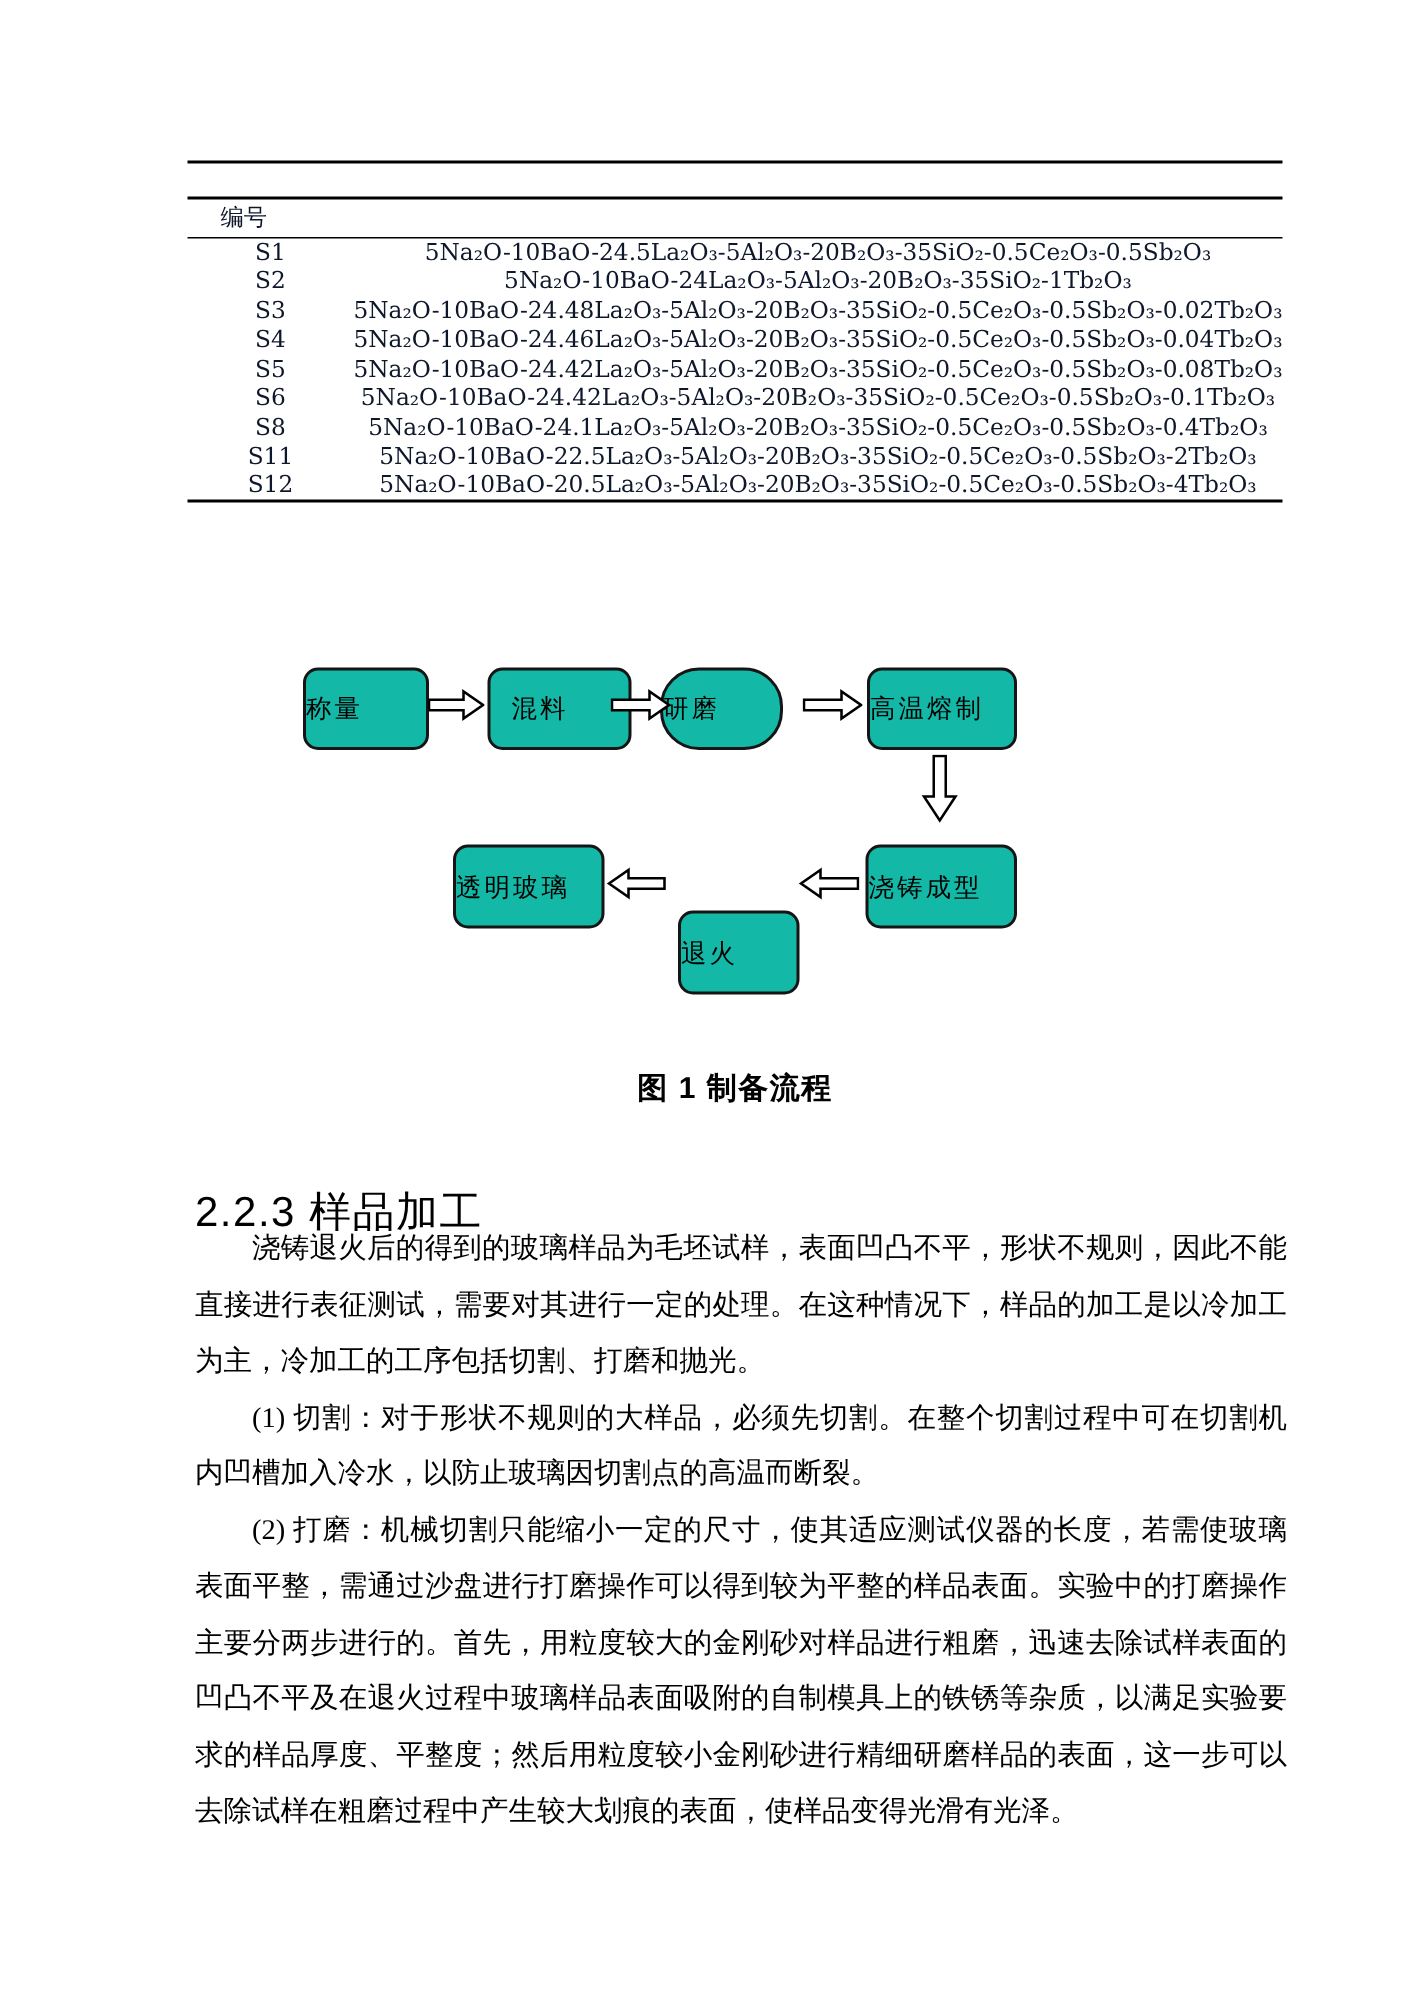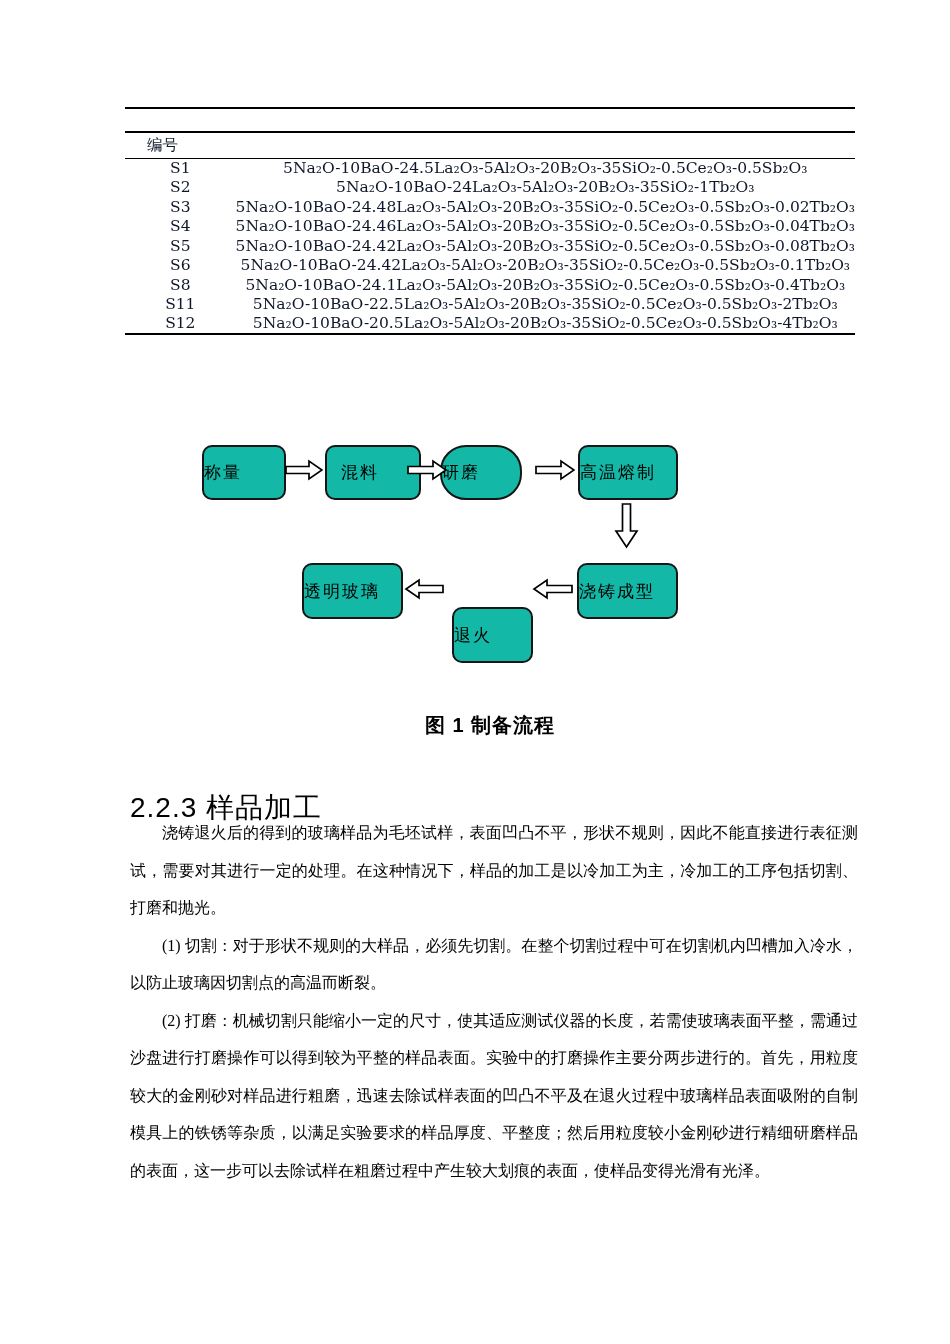--- a/index.html
+++ b/index.html
@@ -32,21 +32,21 @@
   
   .figure-caption{left:125px;top:712px;width:730px;text-align:center;
     font-family:"Liberation Sans","DejaVu Sans",sans-serif;
     font-weight:bold;font-size:20px;letter-spacing:1px;}
   
   .section-heading{left:130px;top:763px;width:730px;
     font-family:"Liberation Sans","DejaVu Sans",sans-serif;
     font-weight:normal;font-size:28px;letter-spacing:1px;margin-top:26px;}
   
   .body-text{left:130px;top:814px;width:728px;
-    font-size:16px;line-height:37.5px;text-align:justify;}
+    font-size:19px;line-height:37.5px;text-align:justify;}
   .body-text p{margin:0;text-indent:2em;
     text-justify:inter-ideograph;}
 </style>
 </head>
 <body>
 
 <div class="abs header-rule"></div>
 
 <table class="abs sample-table">
   <thead>

